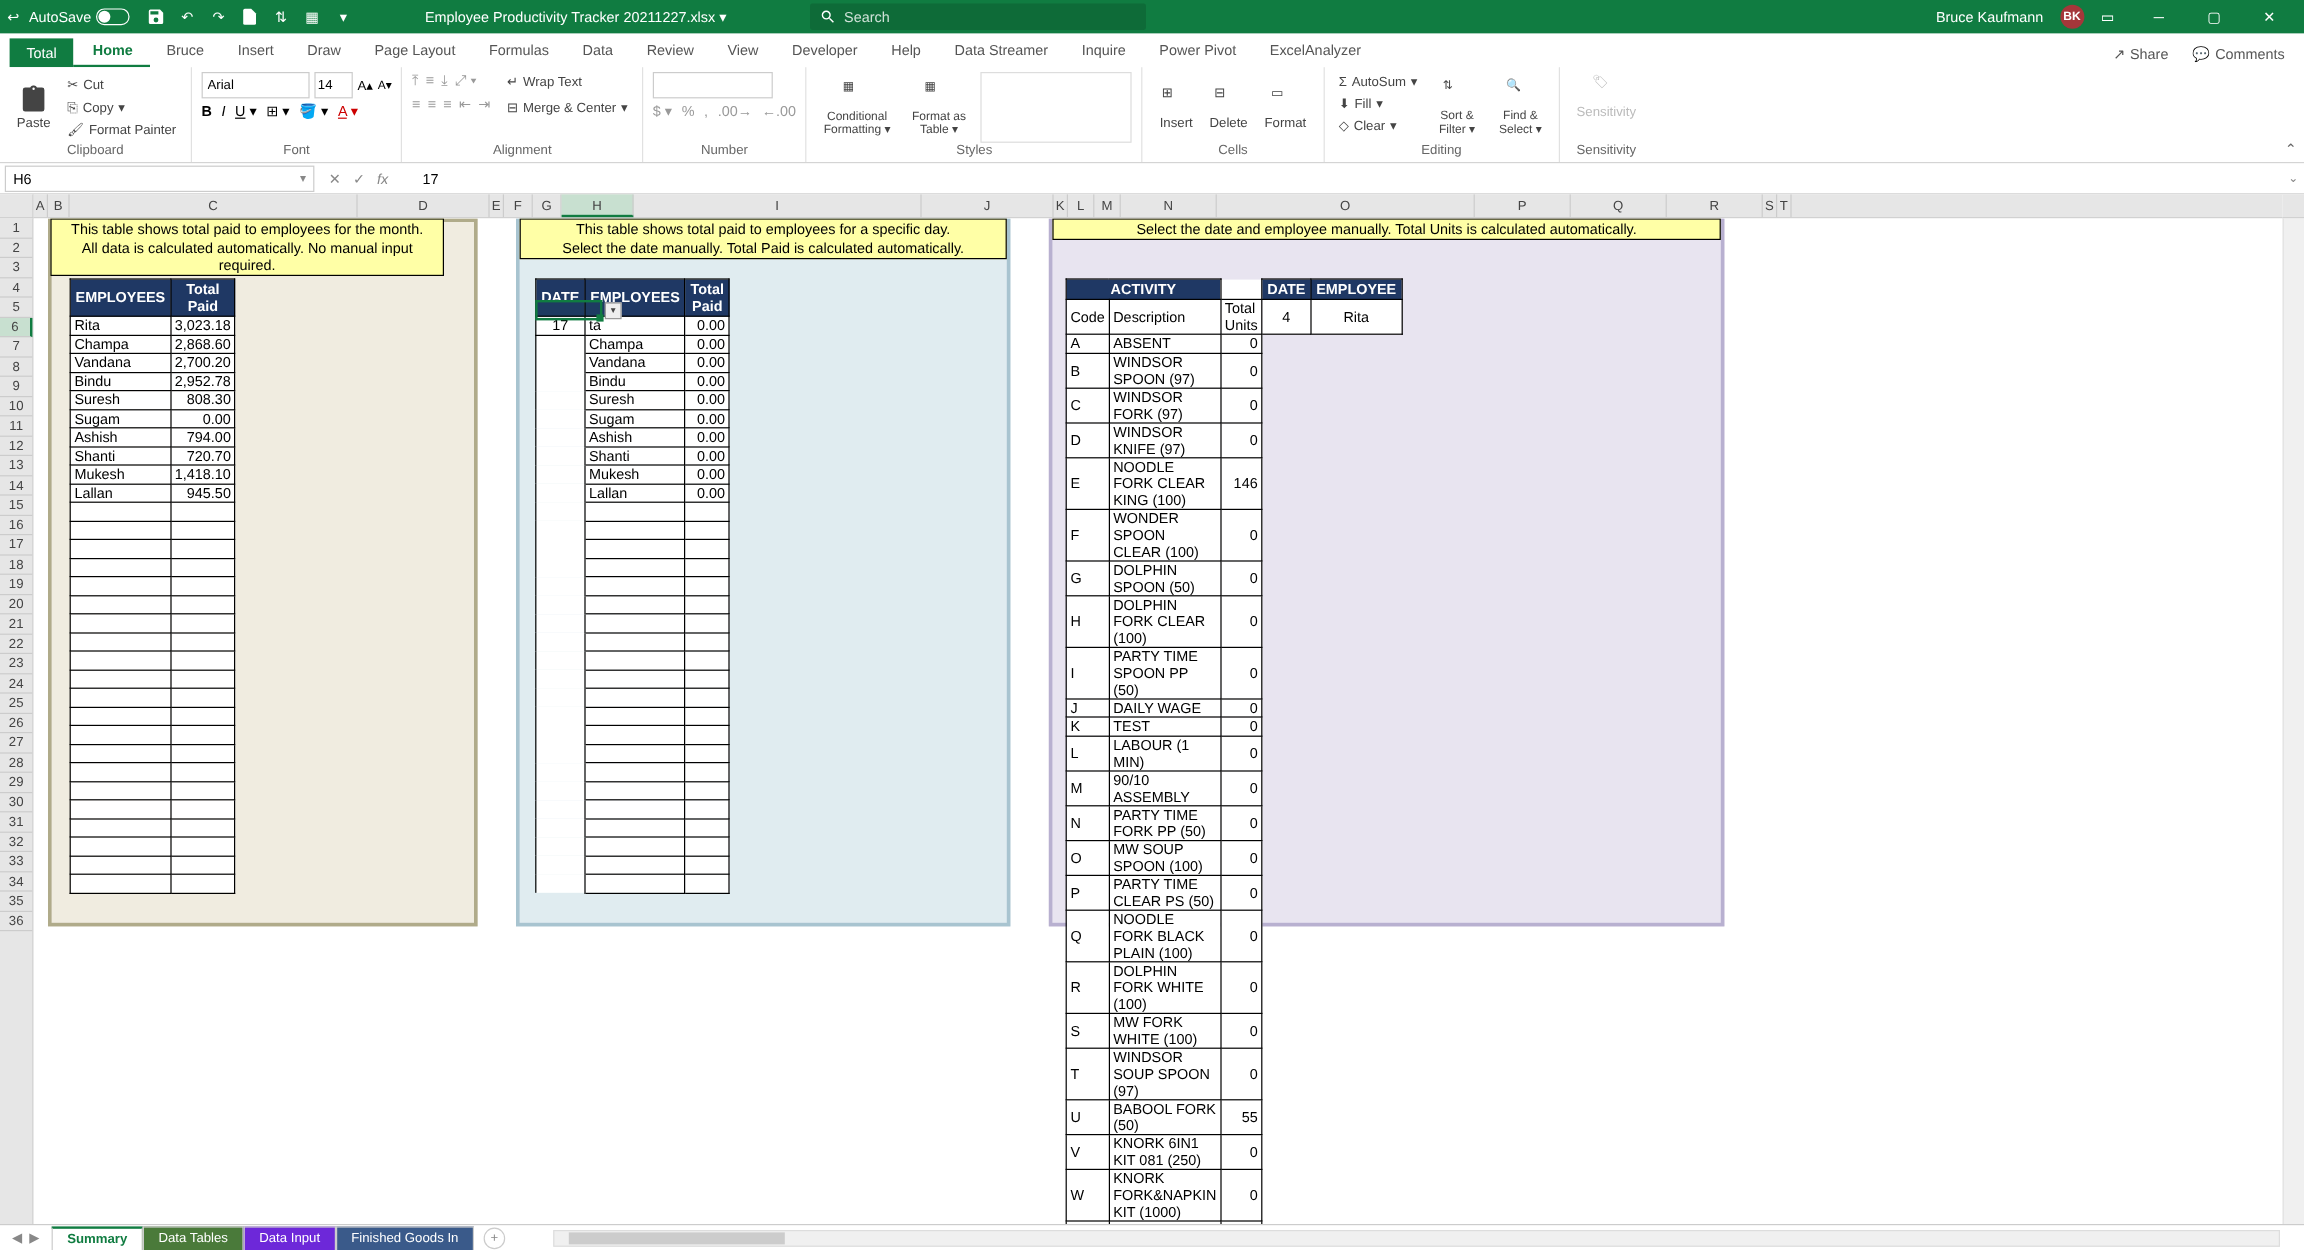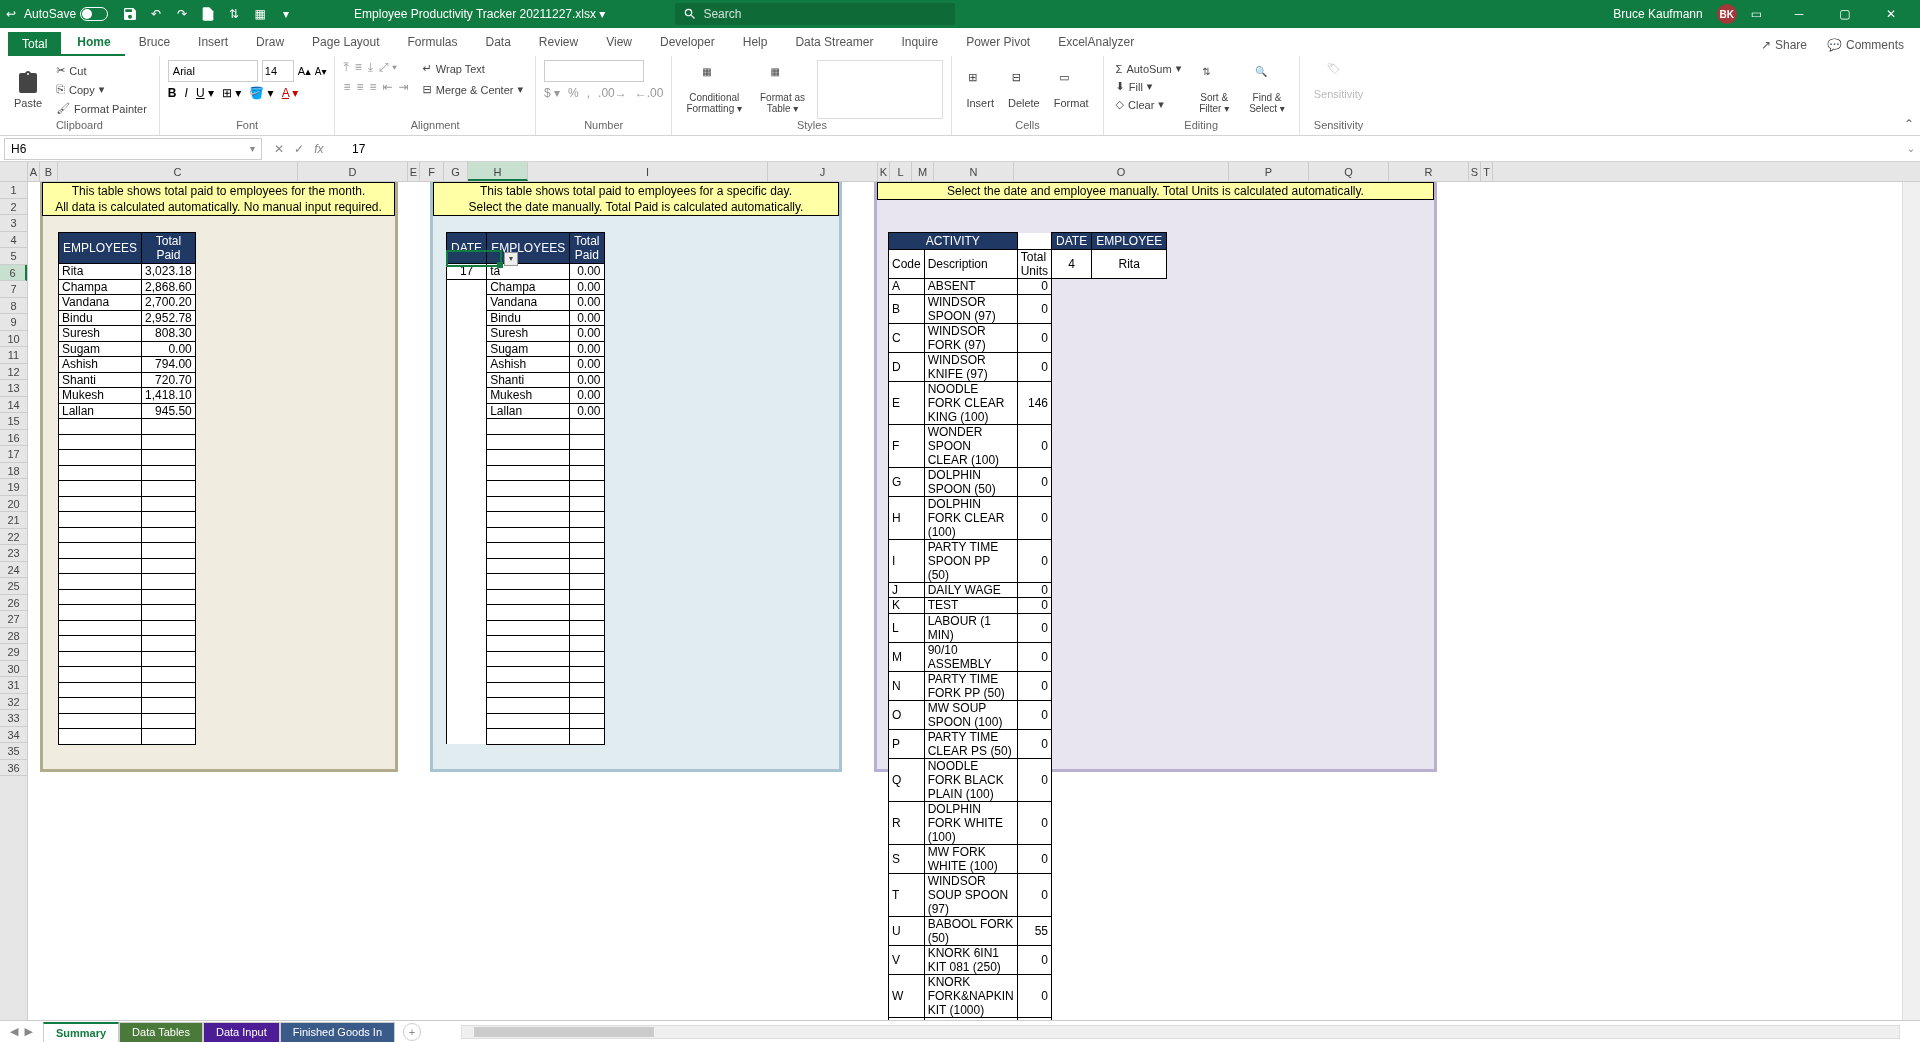--- a/index.html
+++ b/index.html
@@ -63,36 +63,36 @@
 .cols-row { display: flex; }
 
 
 .sheet-canvas { position: absolute; left: 0; top: 0; }
 .banner1 { position: absolute; background: #ffffa6; border: 1px solid #000; font-size: 12px; }
 .banner1 .line { text-align: center; padding: 1px 0; }
 .frame1 { position: absolute; border: 3px solid #b0ab8a; background: #f0ece0; }
 .frame2 { position: absolute; border: 3px solid #a8c4d0; background: #e0ecf0; }
 .frame3 { position: absolute; border: 3px solid #b8b0d0; background: #e8e4f0; }
 .tbl { position: absolute; font-size: 12px; }
-.tbl th { background: #1f3864; color: #fff; font-weight: 400; border: 1px solid #000; padding: 1px 4px; font-size: 12px; }
+.tbl th { background: #1f3864; color: #fff; font-weight: 700; border: 1px solid #000; padding: 1px 4px; font-size: 12px; }
 .tbl td { border: 1px solid #000; padding: 0 3px; height: 15.5px; background: #fff; font-size: 12px; }
 .tbl td.r { text-align: right; }
 .tbl td.c { text-align: center; }
 
 .sel-cell { position: absolute; border: 2px solid #107c41; background: rgba(16,124,65,0.05); pointer-events: none; }
 .sel-handle { position: absolute; width: 6px; height: 6px; background: #107c41; right: -3px; bottom: -3px; }
 .dd-btn { position: absolute; width: 14px; height: 14px; border: 1px solid #999; background: #eee; font-size: 8px; text-align: center; line-height: 12px; color: #444; }
 
 
 .sheet-tabs { height: 22px; background: #fff; display: flex; align-items: center; border-top: 1px solid #ccc; font-size: 11px; }
 .sheet-nav { display: flex; gap: 6px; padding: 0 10px; color: #888; }
 .sheet-tab { padding: 3px 12px; border: 1px solid #ccc; border-bottom: none; font-size: 11px; }
 .sheet-tab.active { background: #fff; border-top: 2px solid #107c41; color: #107c41; font-weight: 700; }
 .st-green { background: #4a7a3a; color: #fff; }
-.st-orange { background: #4c1d95; color: #fff; }
+.st-orange { background: #6d28d9; color: #fff; }
 .st-blue { background: #3a5a8a; color: #fff; }
 .add-sheet { margin-left: 8px; width: 18px; height: 18px; border: 1px solid #ccc; border-radius: 50%; text-align: center; line-height: 16px; color: #888; }
 .hscroll { flex: 1; margin: 0 20px 0 40px; height: 14px; background: #f0f0f0; position: relative; border: 1px solid #ddd; }
 .hscroll-thumb { position: absolute; left: 12px; width: 180px; top: 1px; bottom: 1px; background: #ccc; }
 
 svg { fill: currentColor; }
 </style>
 </head>
 <body>
 
@@ -380,21 +380,21 @@
       <div class="row-h">32</div>
       <div class="row-h">33</div>
       <div class="row-h">34</div>
       <div class="row-h">35</div>
       <div class="row-h">36</div>
     </div>
   <div class="grid-body">
     <div class="sheet-canvas">
 
       <div class="frame1" style="left:12px;top:0;width:358px;height:590px"></div>
-      <div class="banner1" style="left:14px;top:2;width:353px">
+      <div class="banner1" style="left:14px;top:2;width:328px">
         <div class="line">This table shows total paid to employees for the month.</div>
         <div class="line">All data is calculated automatically.  No manual input required.</div>
       </div>
       <table class="tbl" style="left:30px;top:50px;border-collapse:collapse">
         <thead>
             <tr>
           <th style="width:240px">EMPLOYEES</th>
           <th style="width:95px">Total Paid</th>
         </tr>
           </thead>

